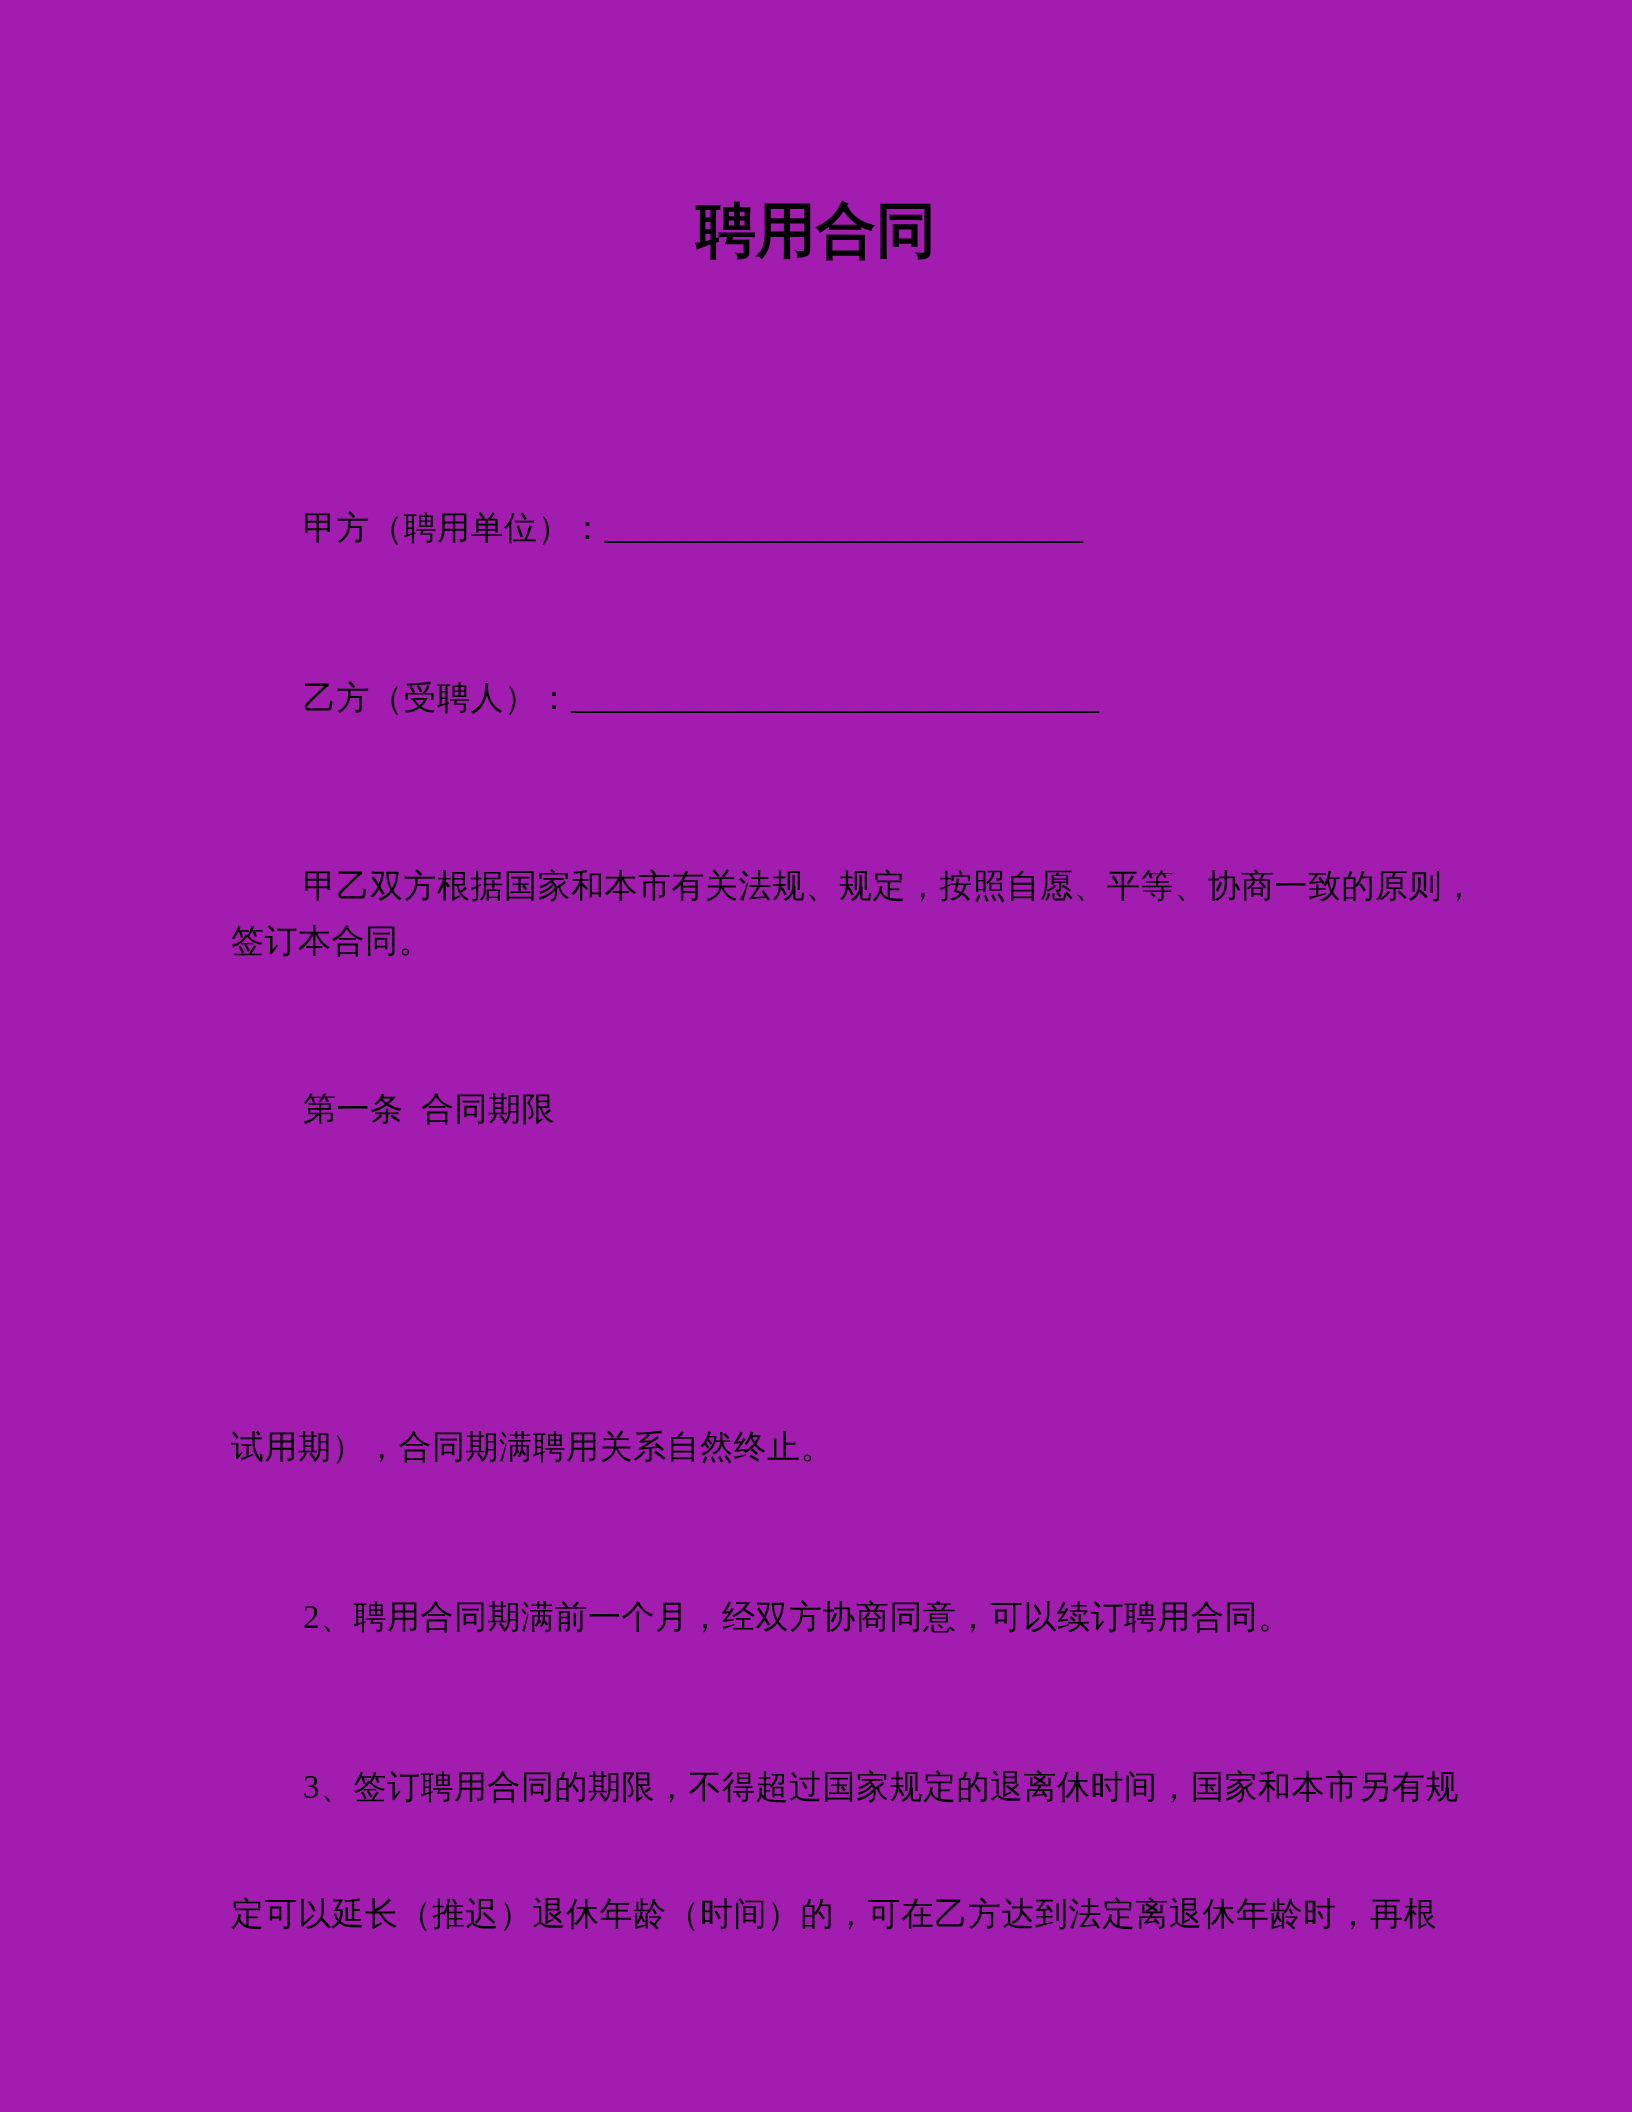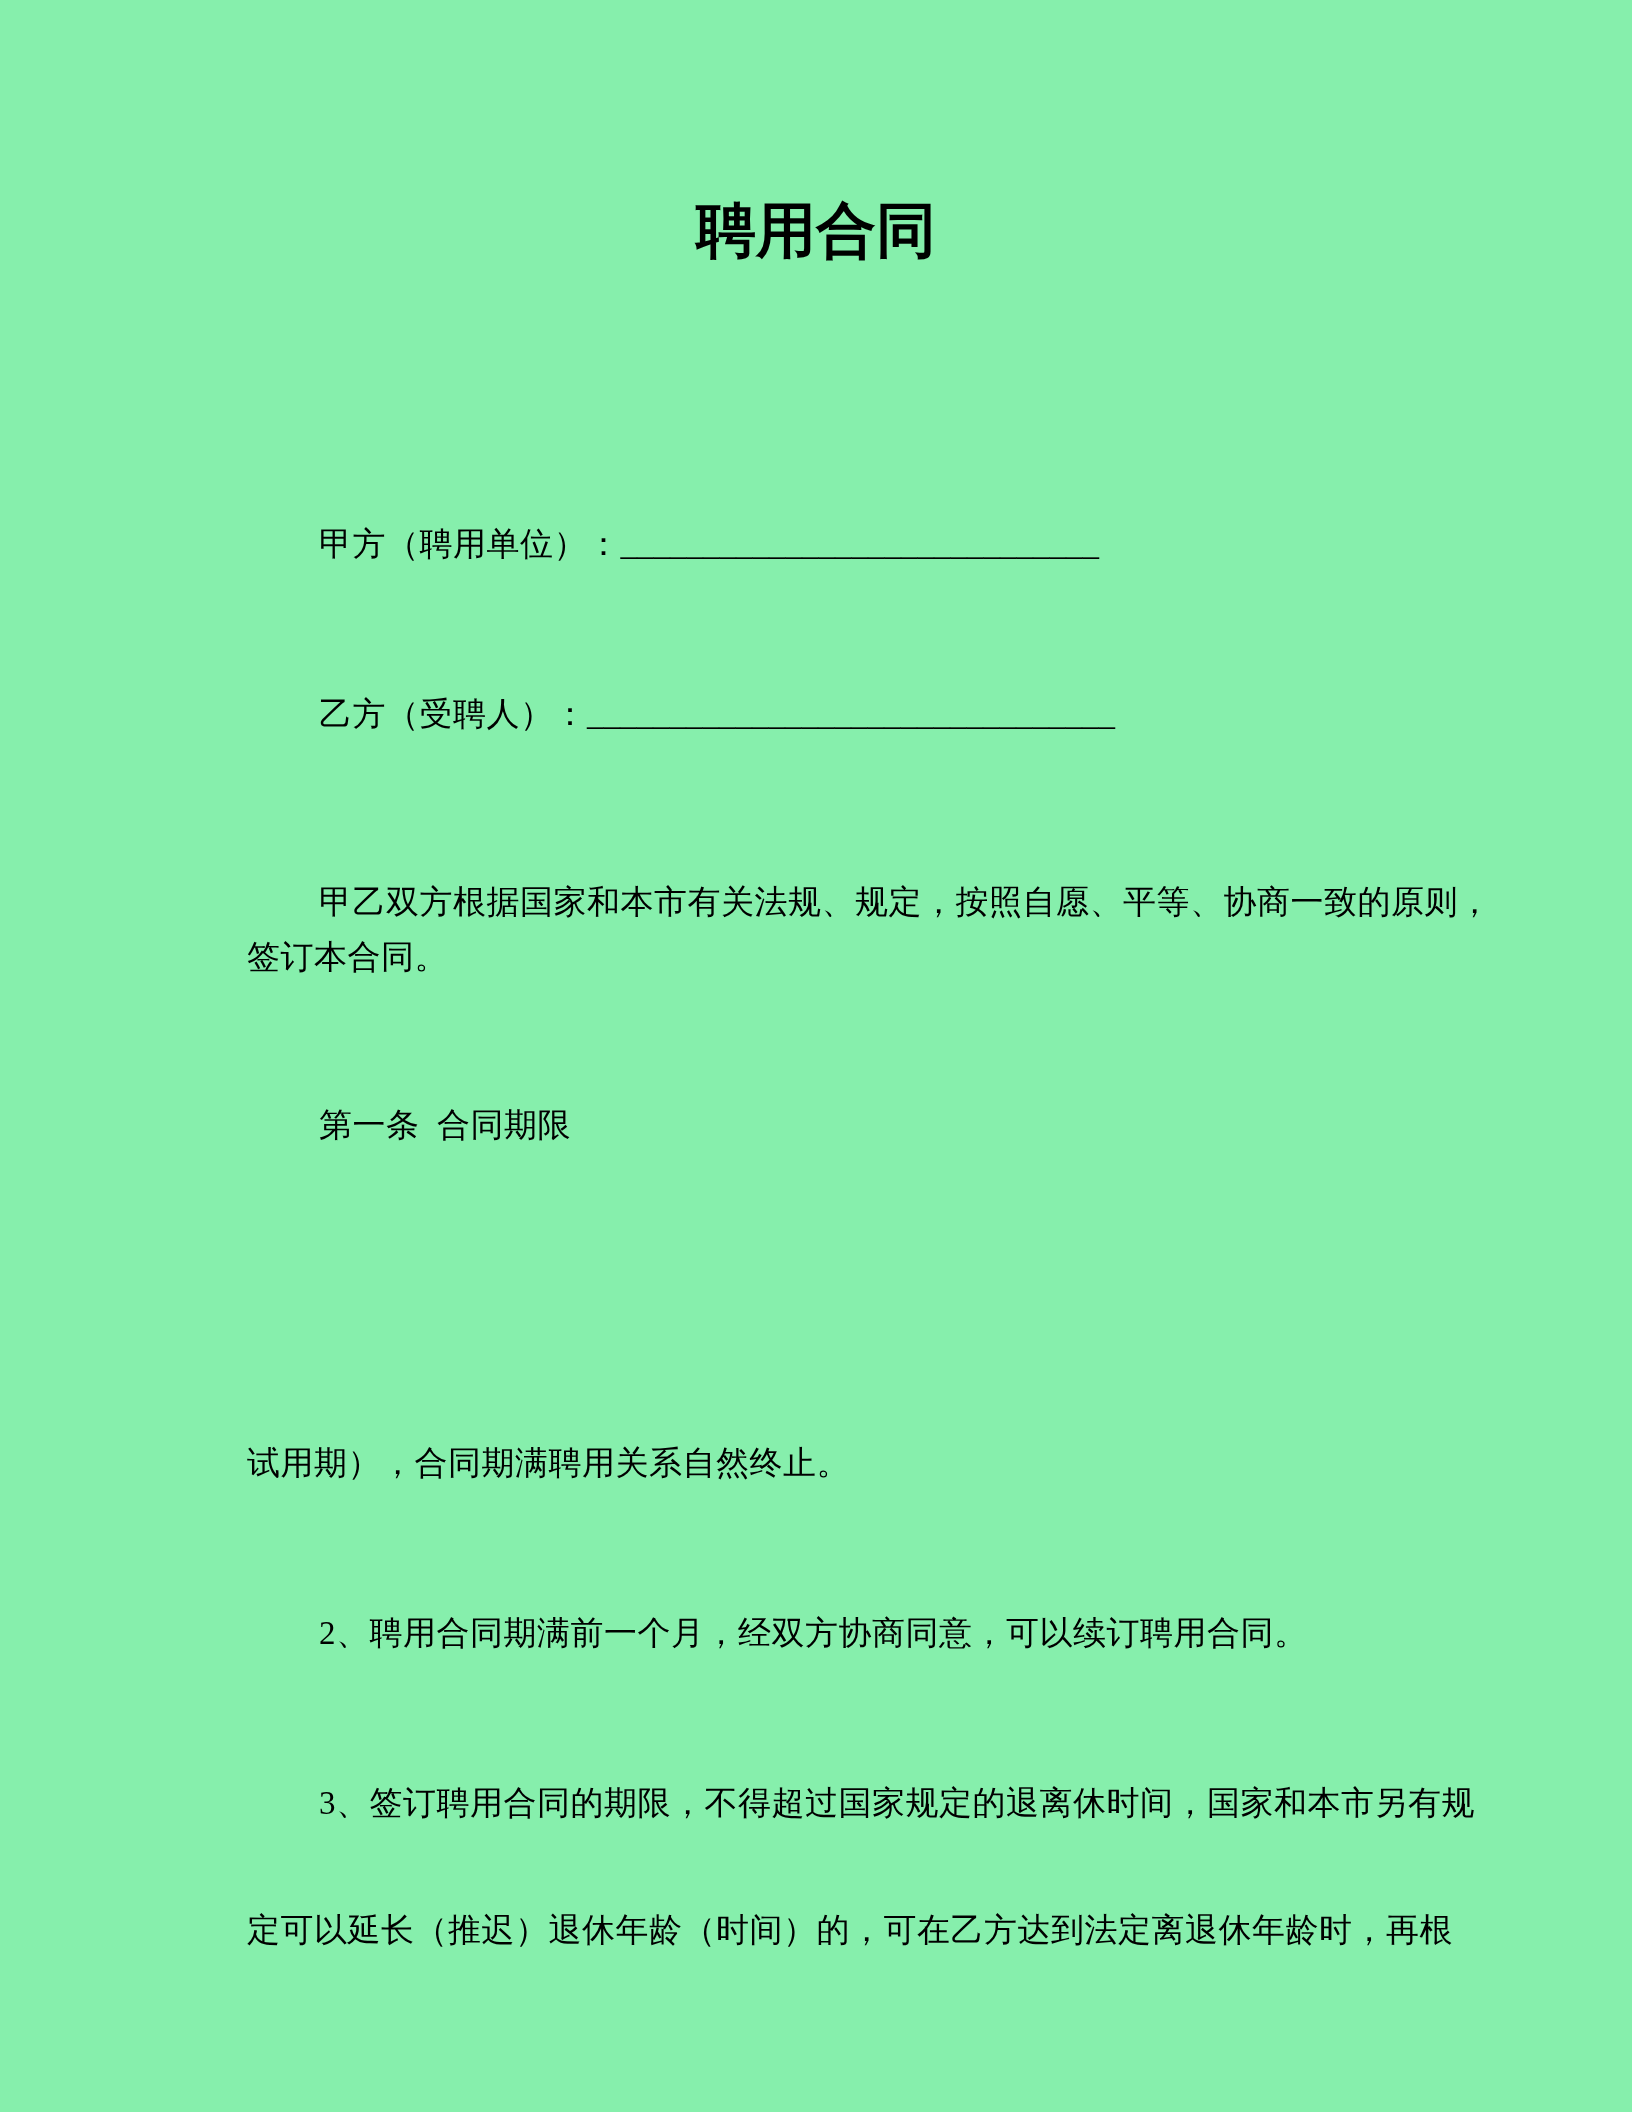--- a/index.html
+++ b/index.html
@@ -4,42 +4,42 @@
 <style>
   html, body {
     margin: 0;
     padding: 0;
     background: #ffffff;
   }
   .page {
     position: relative;
     width: 1632px;
     height: 2112px;
-    background: #86efac;
+    background: #a21caf;
     color: #000000;
     font-family: "Liberation Serif", "DejaVu Serif", serif;
     font-size: 33px;
     overflow: hidden;
   }
   .doc-title {
     position: absolute;
     top: 196px;
     left: 0;
     width: 100%;
     margin: 0;
     text-align: center;
     font-family: "Liberation Sans", "DejaVu Sans", sans-serif;
     font-weight: 700;
     font-size: 60px;
     line-height: 1.15;
   }
   .line {
     position: absolute;
     left: 231px;
-    margin: 16px;
+    margin: 0;
     font-size: 33px;
     line-height: 44px;
     white-space: pre;
     letter-spacing: 0.5px;
     text-align: center;
   }
   .indent {
     padding-left: 72px;
   }
   .blank-field {

